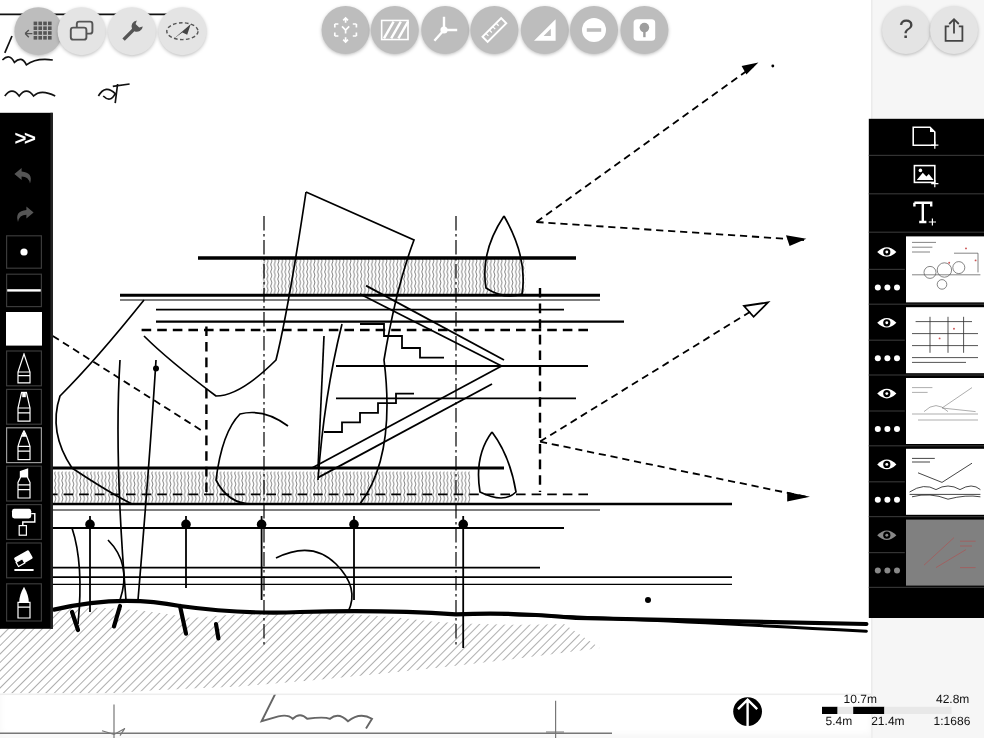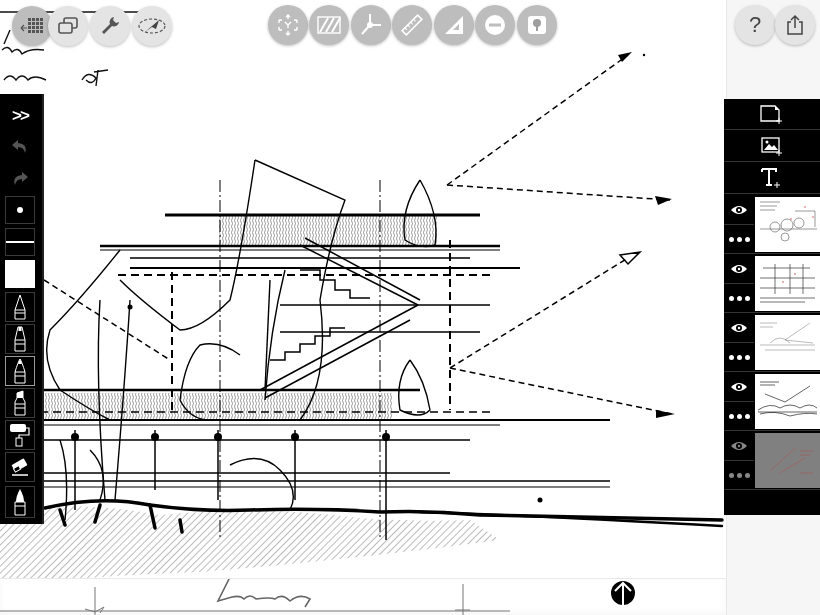--- a/index.html
+++ b/index.html
@@ -542,14 +542,25 @@
     </div>
   </div>
 
   <div id="north">
     <svg width="26" height="26" viewBox="0 0 26 26">
       <circle cx="13" cy="13" r="12" fill="#000"></circle>
       <path d="M13 3 L13 25 M5 11 L13 3 L21 11" fill="none" stroke="#fff" stroke-width="2"></path>
     </svg>
   </div>
 
+  <div id="scale">
+    <span class="lbl" style="left:20px;top:0;">10.7m</span>
+    <span class="lbl" style="left:97px;top:0;">42.8m</span>
+    <div class="bar" style="left:2px;top:11px;width:13px;background:#000;"></div>
+    <div class="bar" style="left:15px;top:11px;width:13px;background:#e8e8e8;"></div>
+    <div class="bar" style="left:28px;top:11px;width:26px;background:#000;"></div>
+    <div class="bar" style="left:54px;top:11px;width:56px;background:#e8e8e8;"></div>
+    <span class="lbl" style="left:5px;top:18px;">5.4m</span>
+    <span class="lbl" style="left:43px;top:18px;">21.4m</span>
+    <span class="lbl" style="left:95px;top:18px;">1:1686</span>
+  </div>
 
 </div>
 
 </body></html>

